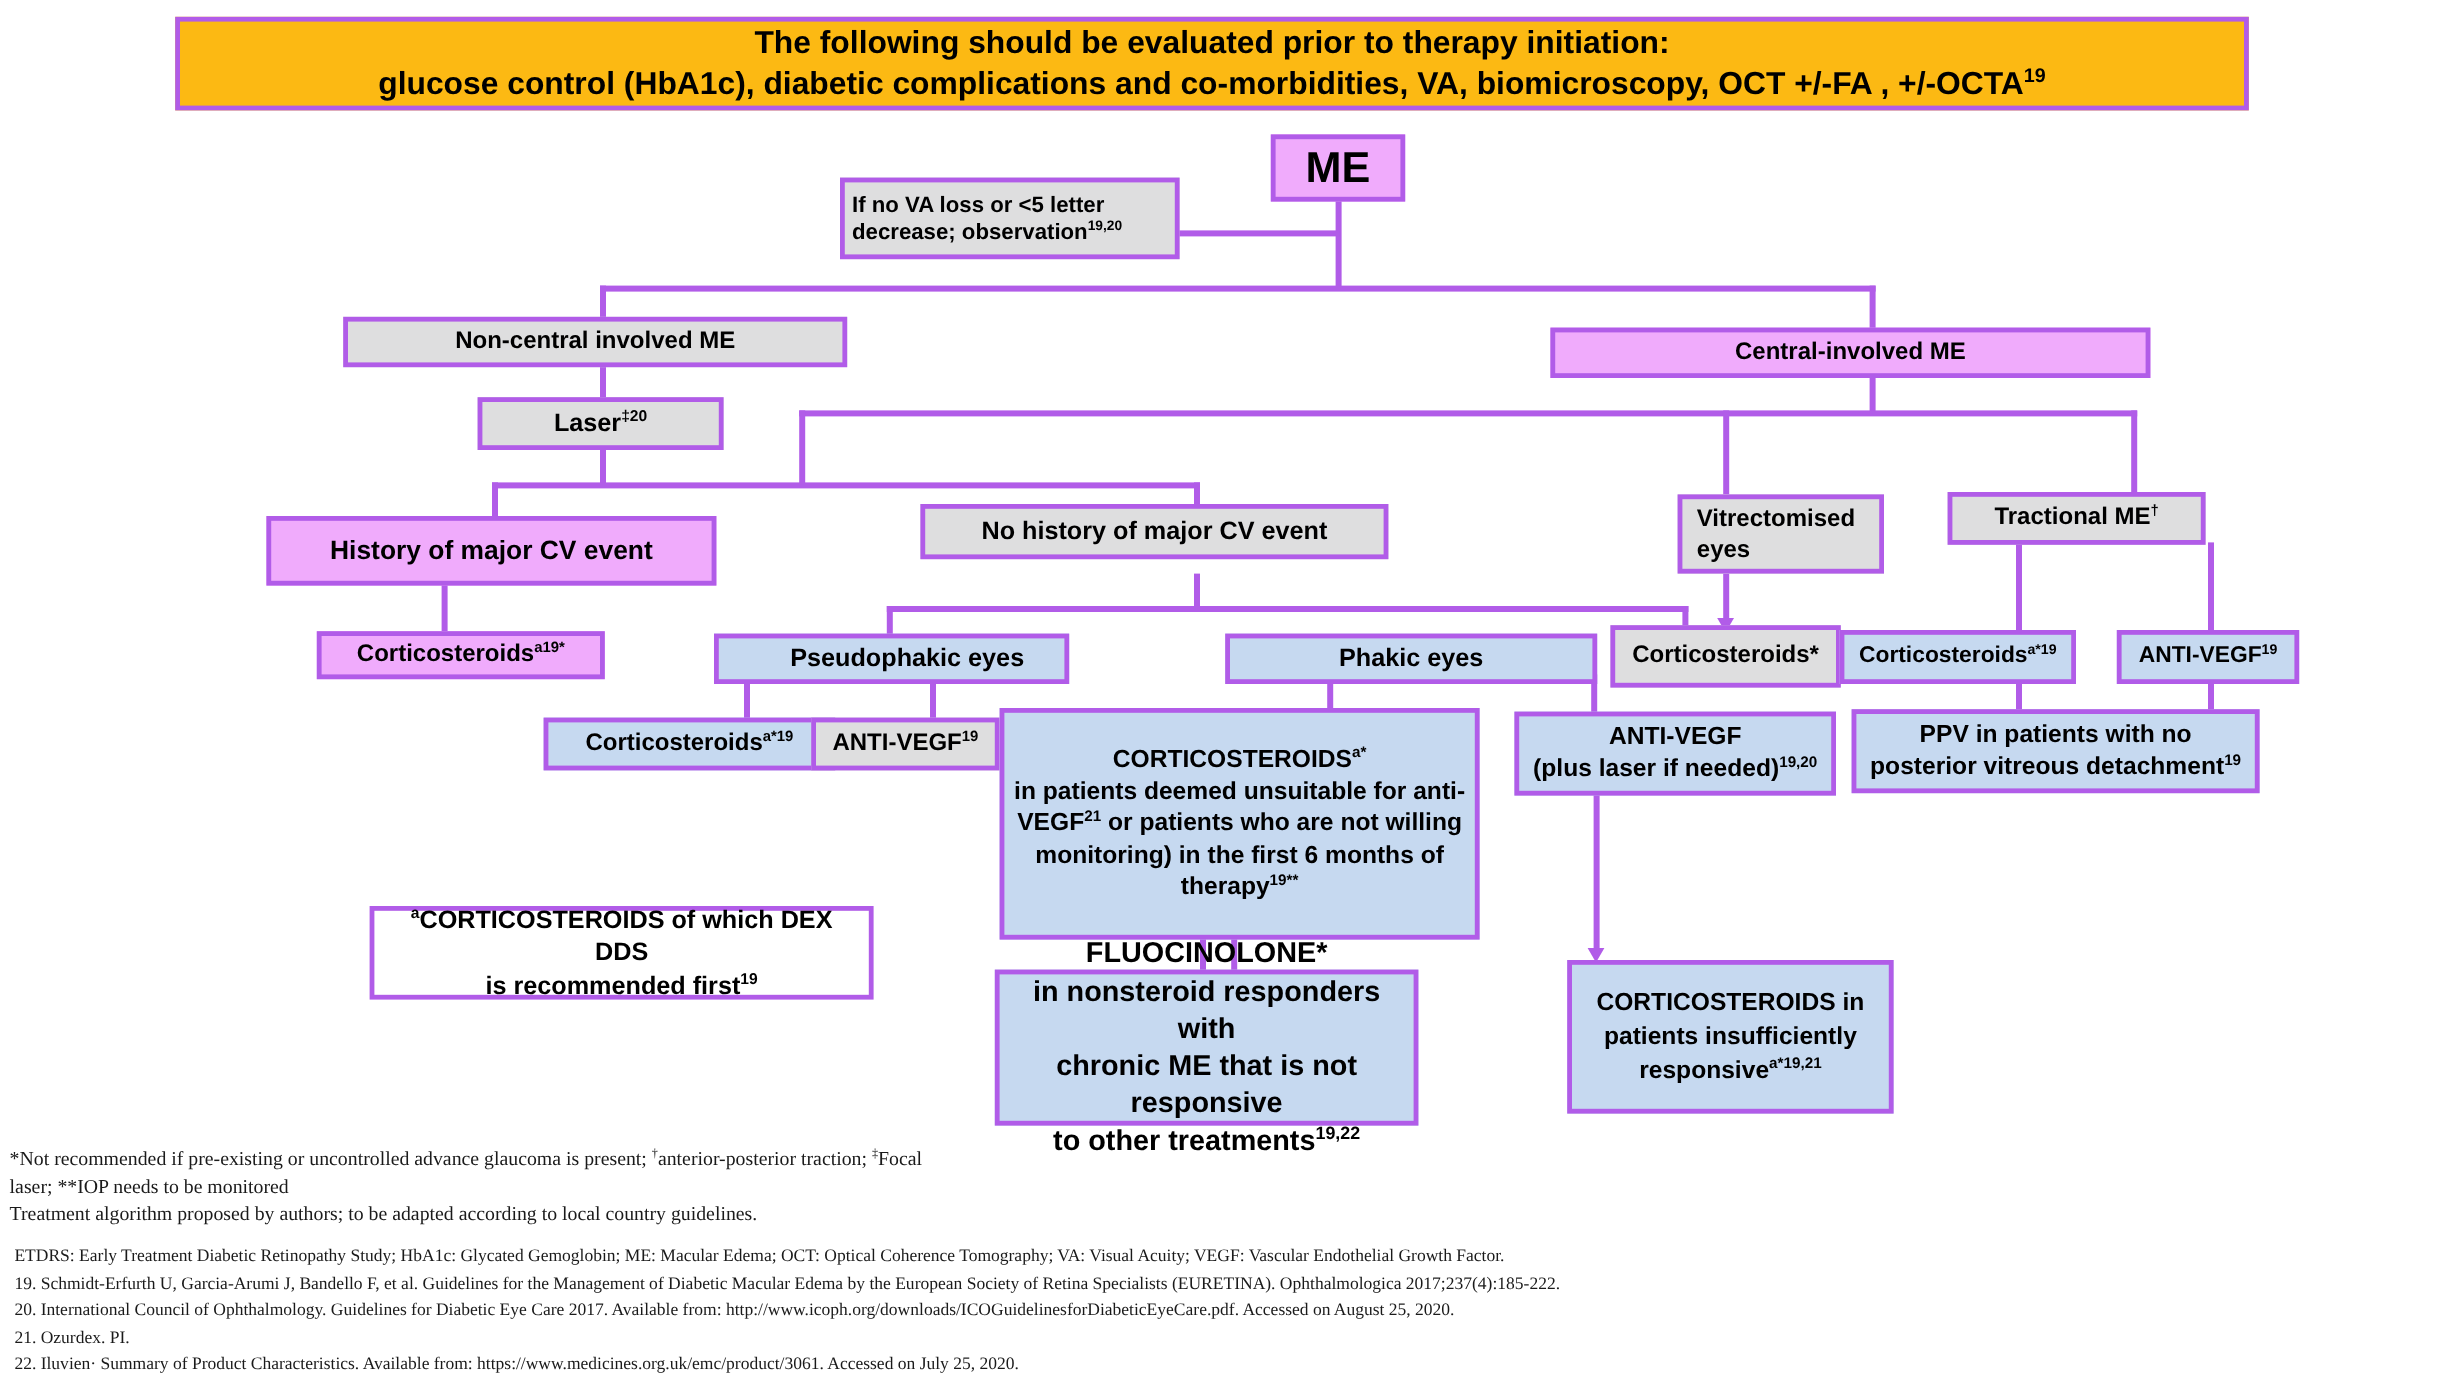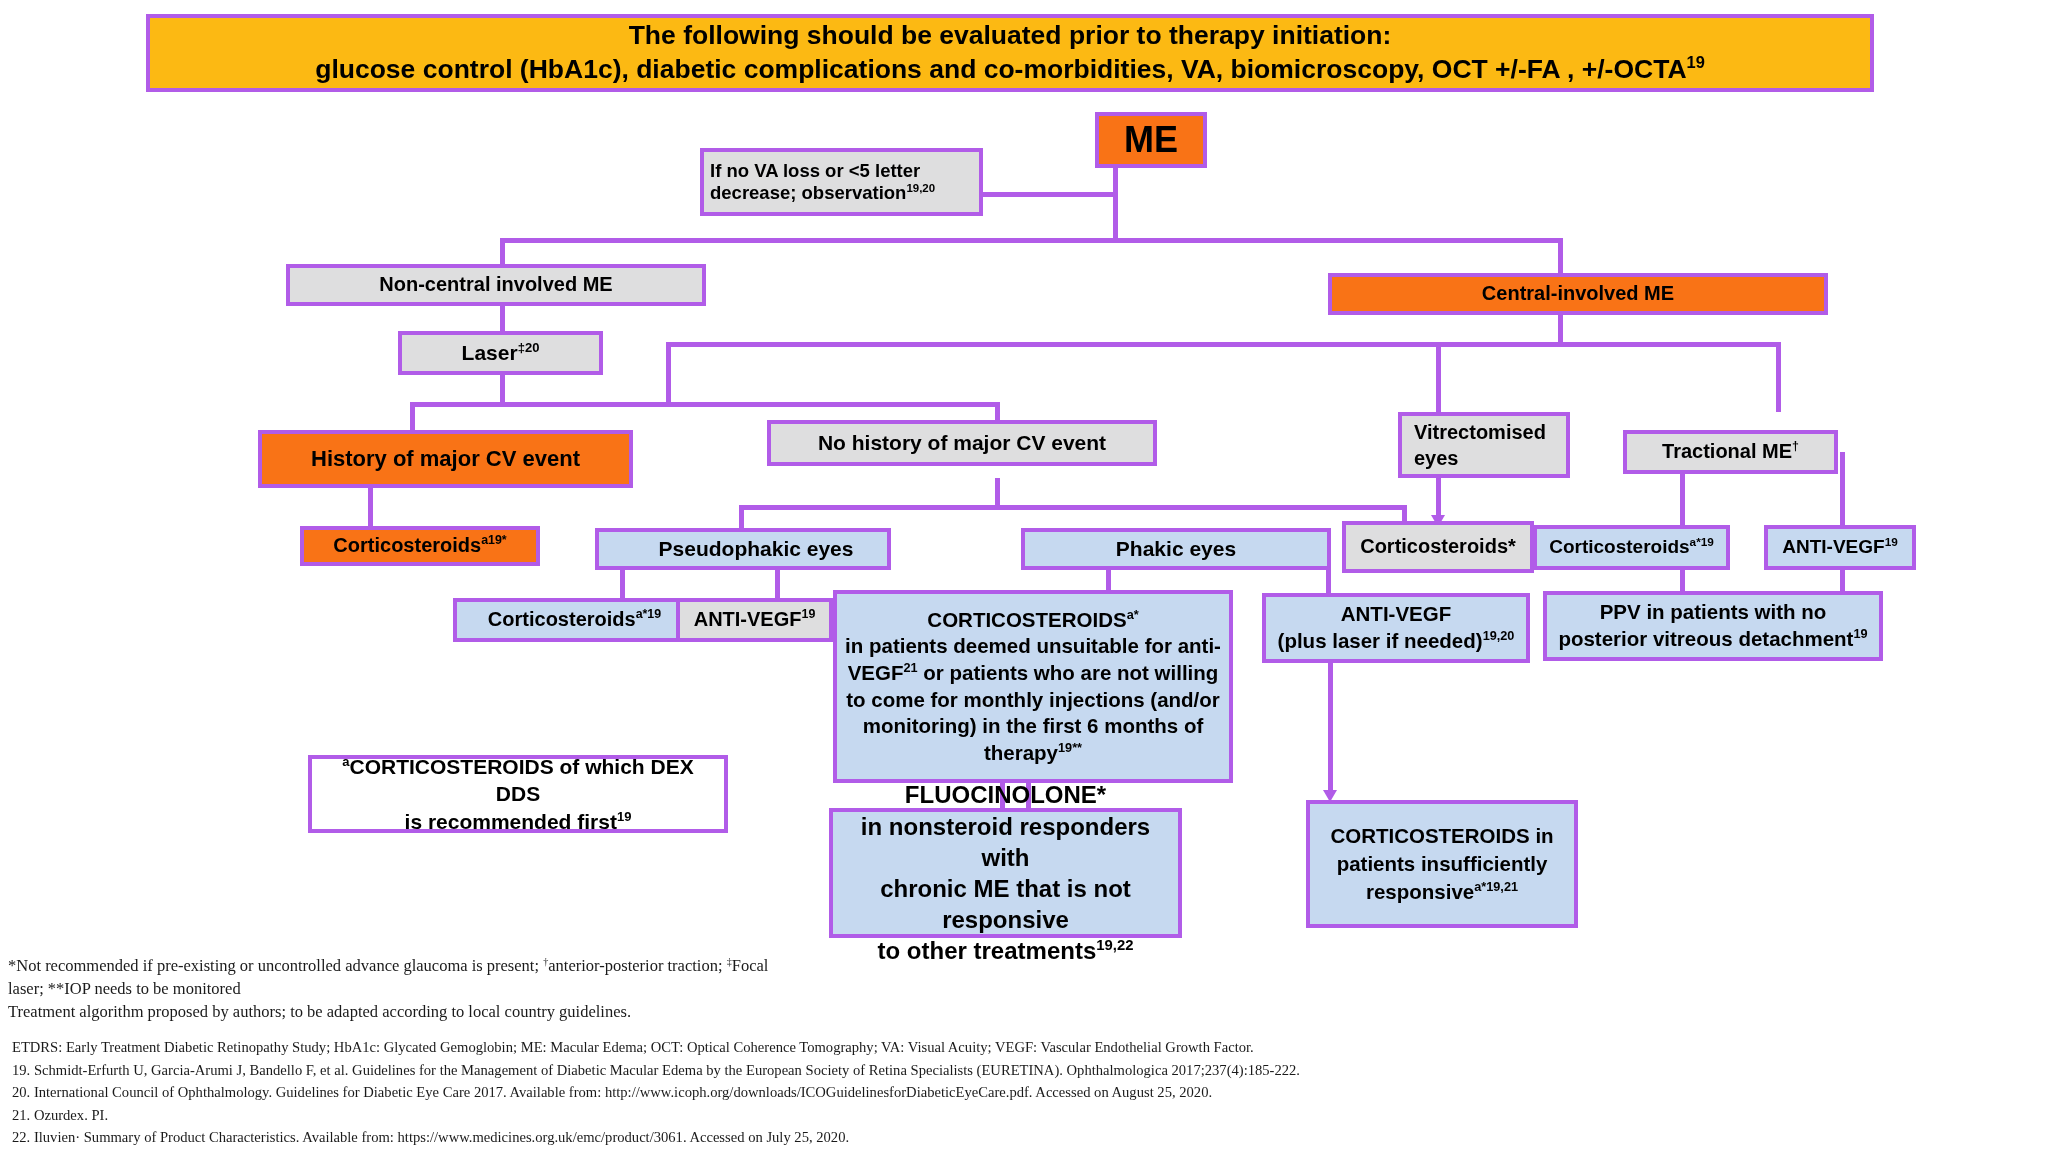--- a/index.html
+++ b/index.html
@@ -21,21 +21,21 @@
     justify-content:center;
     text-align:center;
     font-weight:bold;
     color:#000;
     line-height:1.18;
     padding:2px 6px;
     z-index:5;
   }
   .grey{background:#dededf;}
   .blue{background:#c6d9f0;}
-  .gold{background:#f97316;margin-left:36px;}
+  .gold{background:#f0abfc;}
   .white{background:#ffffff;}
 
   sup{font-size:.62em; vertical-align:super; line-height:0;}
 
   
   .ln{position:absolute;background:#b15ce8;z-index:1;}
   .lnv{width:5px;}
   .lnh{height:5px;}
   .arrow{position:absolute;width:0;height:0;border-left:7px solid transparent;
          border-right:7px solid transparent;border-top:12px solid #b15ce8;z-index:2;}
@@ -166,40 +166,39 @@
   </div>
 
   <div class="node grey" style="left:676px;top:598px;width:157px;height:44px;font-size:20px;">
     <span><span>ANTI-VEGF</span><sup>19</sup></span>
   </div>
 
   <div class="node blue" style="left:833px;top:590px;width:400px;height:193px;font-size:20.5px;flex-direction:column;justify-content:center;line-height:1.3;">
     <span><span>CORTICOSTEROIDS</span><sup>a*</sup></span>
     <span>in patients deemed unsuitable for anti-</span>
     <span><span>VEGF</span><sup>21</sup><span> or patients who are not willing</span></span>
-    <span>to come for monthly injections (and/or</span>
     <span>monitoring) in the first 6 months of</span>
     <span><span>therapy</span><sup>19**</sup></span>
   </div>
 
   <div class="node blue" style="left:1262px;top:593px;width:268px;height:70px;font-size:20.5px;flex-direction:column;justify-content:center;line-height:1.3;">
     <span>ANTI-VEGF</span>
     <span><span>(plus laser if needed)</span><sup>19,20</sup></span>
   </div>
 
   <div class="node grey" style="left:1398px;top:412px;width:172px;height:66px;font-size:20px;flex-direction:column;justify-content:center;align-items:flex-start;padding-left:12px;line-height:1.3;">
     <span>Vitrectomised</span>
     <span>eyes</span>
   </div>
 
   <div class="node grey" style="left:1342px;top:521px;width:192px;height:52px;font-size:20px;">
     <span>Corticosteroids*</span>
   </div>
 
-  <div class="node grey" style="left:1623px;top:410px;width:215px;height:44px;font-size:20px;margin-top:20px;">
+  <div class="node grey" style="left:1623px;top:410px;width:215px;height:44px;font-size:20px;">
     <span><span>Tractional ME</span><sup>†</sup></span>
   </div>
 
   <div class="node blue" style="left:1533px;top:525px;width:197px;height:45px;font-size:19px;">
     <span><span>Corticosteroids</span><sup>a*19</sup></span>
   </div>
 
   <div class="node blue" style="left:1764px;top:525px;width:152px;height:45px;font-size:19px;">
     <span><span>ANTI-VEGF</span><sup>19</sup></span>
   </div>

